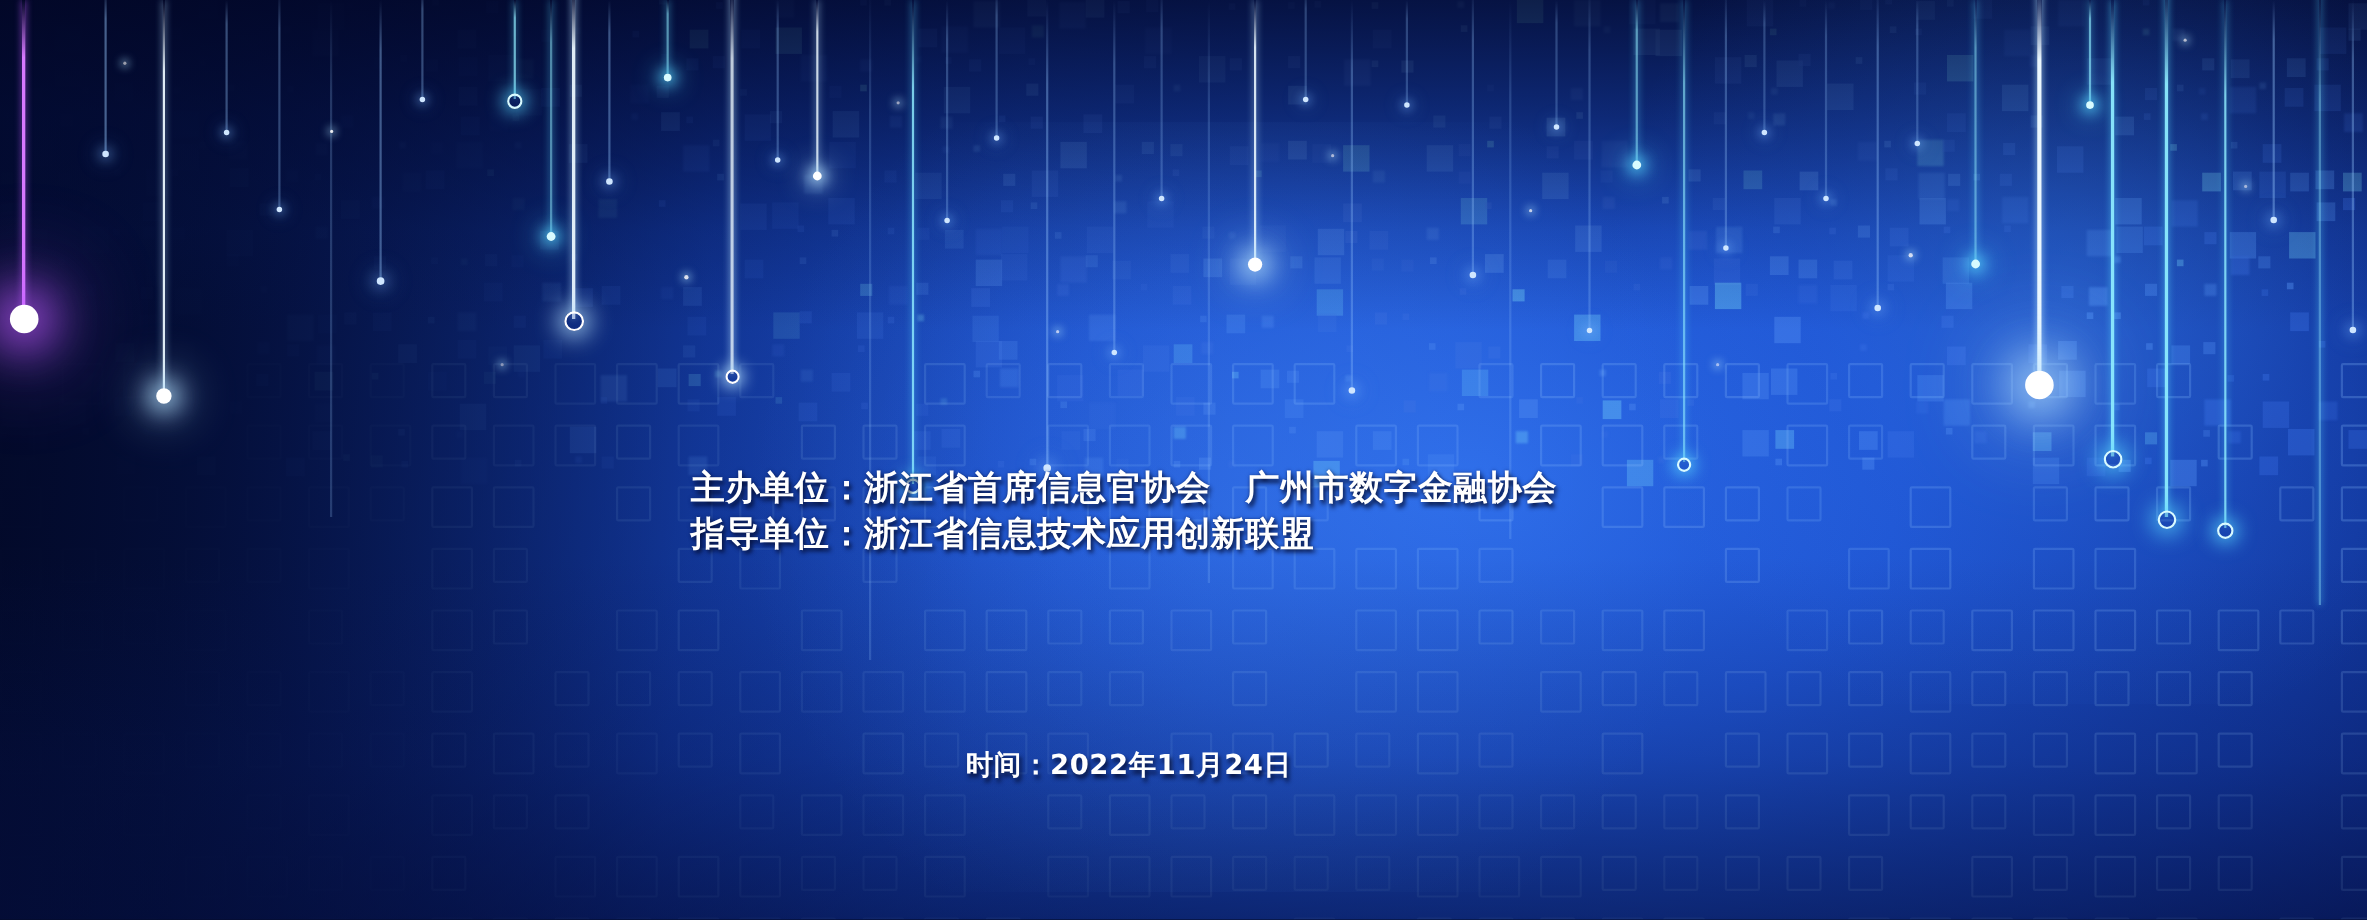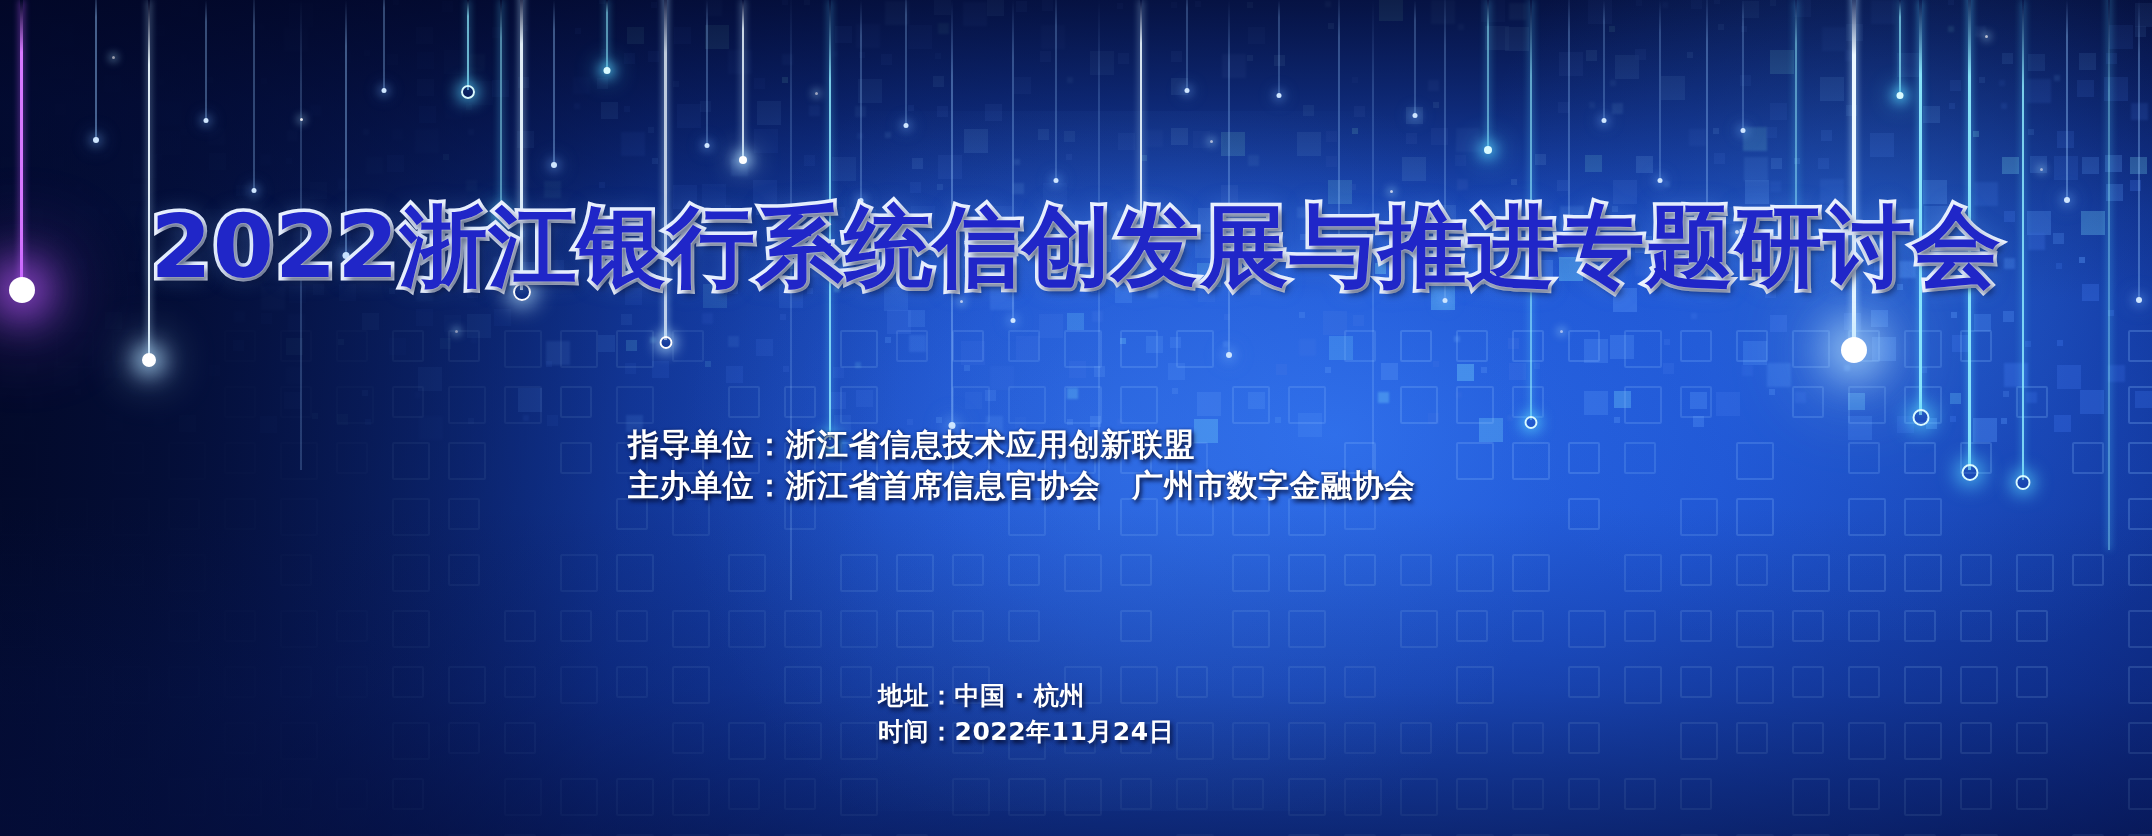--- a/index.html
+++ b/index.html
@@ -1235,27 +1235,23 @@
       <i style="position:absolute;left:1735px;top:230px;width:4px;height:4px;border-radius:50%;background:rgba(255,255,255,0.8);box-shadow:0 0 8px 2px rgba(170,225,255,0.7);"></i>
       <i style="position:absolute;left:1985px;top:35px;width:3px;height:3px;border-radius:50%;background:rgba(255,255,255,0.7);box-shadow:0 0 8px 2px rgba(170,225,255,0.7);"></i>
       <i style="position:absolute;left:112px;top:56px;width:3px;height:3px;border-radius:50%;background:rgba(255,255,255,0.6);box-shadow:0 0 8px 2px rgba(170,225,255,0.7);"></i>
       <i style="position:absolute;left:815px;top:92px;width:3px;height:3px;border-radius:50%;background:rgba(255,255,255,0.6);box-shadow:0 0 8px 2px rgba(170,225,255,0.7);"></i>
       <i style="position:absolute;left:1210px;top:140px;width:3px;height:3px;border-radius:50%;background:rgba(255,255,255,0.65);box-shadow:0 0 8px 2px rgba(170,225,255,0.7);"></i>
       <i style="position:absolute;left:1560px;top:330px;width:3px;height:3px;border-radius:50%;background:rgba(255,255,255,0.6);box-shadow:0 0 8px 2px rgba(170,225,255,0.7);"></i>
       <i style="position:absolute;left:2040px;top:168px;width:3px;height:3px;border-radius:50%;background:rgba(255,255,255,0.6);box-shadow:0 0 8px 2px rgba(170,225,255,0.7);"></i>
       <i style="position:absolute;left:455px;top:330px;width:3px;height:3px;border-radius:50%;background:rgba(255,255,255,0.5);box-shadow:0 0 8px 2px rgba(170,225,255,0.7);"></i>
     </div>
 
-  <div class="title-wrap">
-    <span class="title">2022浙江银行系统信创发展与推进专题研讨会</span>
+
+  <div class="org-block">
+    <div class="org-line">主办单位：浙江省首席信息官协会　广州市数字金融协会</div>
+    <div class="org-line">指导单位：浙江省信息技术应用创新联盟</div>
   </div>
 
-  <div class="org-block">
-    <div class="org-line">指导单位：浙江省信息技术应用创新联盟</div>
-    <div class="org-line">主办单位：浙江省首席信息官协会　广州市数字金融协会</div>
-  </div>
-
   <div class="meta-block">
-    <div class="meta-line">地址：中国 · 杭州</div>
     <div class="meta-line">时间：2022年11月24日</div>
   </div>
 
 </div>
 
 </body></html>

